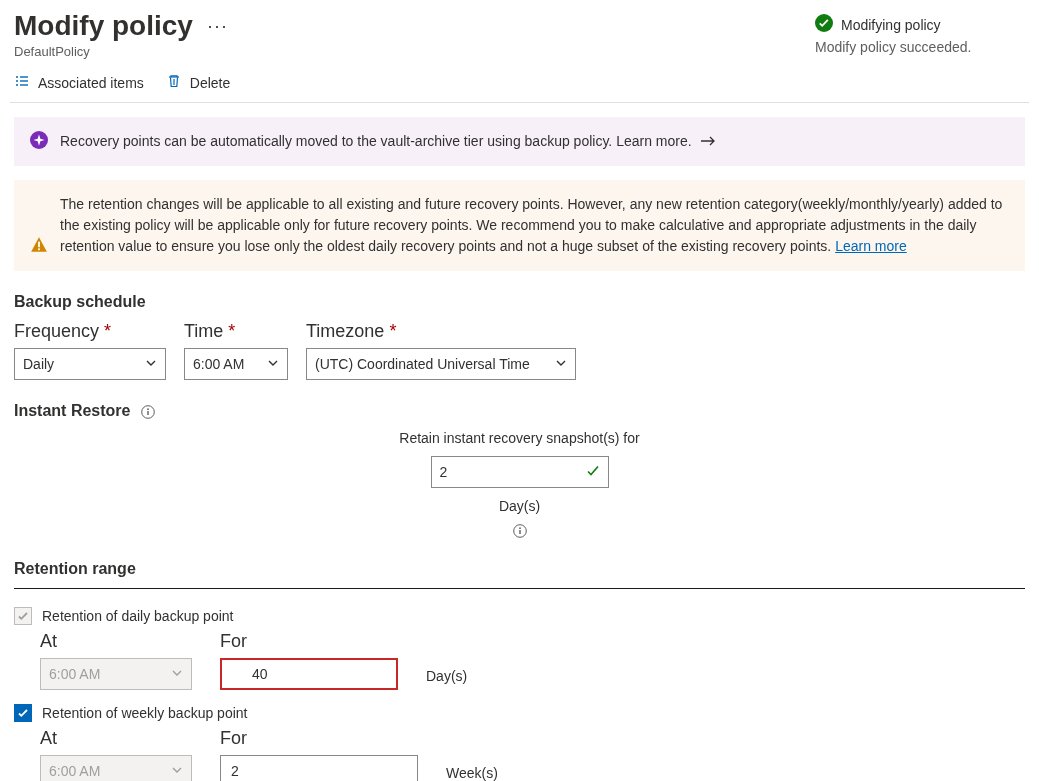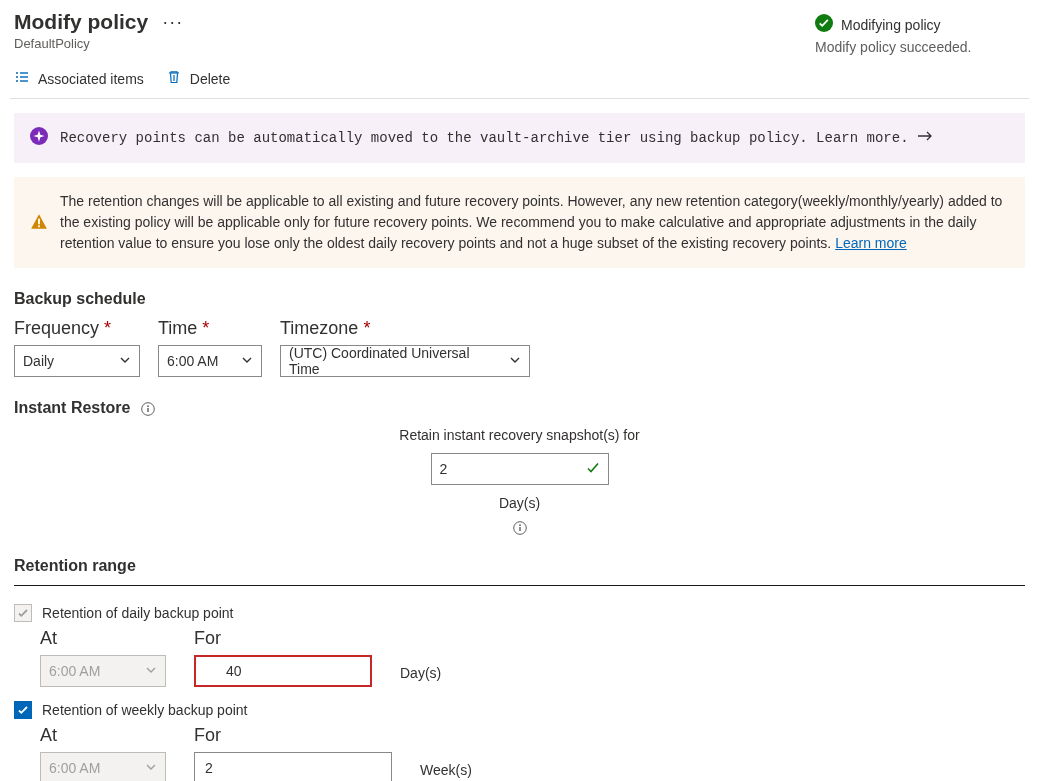--- a/index.html
+++ b/index.html
@@ -19,56 +19,56 @@
   }
   * { box-sizing:border-box; }
   body {
     margin:0; padding:10px 14px 30px 14px;
     font-family:"Segoe UI","Segoe UI Web",Arial,sans-serif;
     font-size:14px; color:var(--text); background:#fff;
   }
   
   .head { display:flex; justify-content:space-between; align-items:flex-start; }
   .head-left .title-row { display:flex; align-items:center; gap:10px; }
-  h1 { font-size:21px; font-weight:600; margin:0; }
+  h1 { font-size:28px; font-weight:600; margin:0; }
   .ellipsis { color:var(--text); font-size:18px; letter-spacing:1px; padding:0 4px; cursor:pointer; }
   .subtitle { color:var(--muted); font-size:13px; margin-top:2px; }
   .toast { text-align:left; min-width:210px; padding-top:4px;}
   .toast-title { display:flex; align-items:center; gap:8px; color:var(--text); font-size:14px;}
   .toast-msg { color:var(--muted); font-size:14px; margin-top:4px; }
   
   .toolbar { display:flex; align-items:center; gap:22px; padding:14px 0 10px 0; }
   .toolbar .tbtn { display:flex; align-items:center; gap:8px; color:var(--text); cursor:pointer; }
   .toolbar .tbtn svg { flex:none;}
   .blue { color:var(--link); }
   .hr { height:1px; background:var(--sep); margin:0 -4px 0 -4px;}
   
   .banner { display:flex; align-items:center; gap:12px; padding:14px 16px; margin:14px 0;}
-  .b-info { background:var(--info-bg);font-family:Liberation Mono, monospace;}
-  .b-warn { background:var(--warn-bg); align-items:center;}
+  .b-info { background:var(--info-bg);}
+  .b-warn { background:var(--warn-bg); align-items:flex-end;}
   .banner-text { color:var(--text); line-height:1.5; }
   .banner-text a { color:var(--link); text-decoration:underline; }
   .arrow-link { display:inline-flex; align-items:center; gap:8px; color:var(--text);}
   
   .section-title { font-weight:600; font-size:16px; margin:22px 0 10px 0;}
   .section-title .info-circle { margin-left:6px;}
   .divider { height:1px; background:#1a1a1a; margin:4px 0 18px 0;}
   .row { display:flex; flex-wrap:wrap; gap:18px; align-items:flex-end; }
   .field {}
   .field-label { display:block; font-size:18px; margin-bottom:6px; color:var(--text);}
   .req::after { content:" *"; color:#a80000; }
   
   .select, .input {
     height:32px; border:1px solid var(--border); background:#fff;
     padding:0 8px; font-size:14px; color:var(--text);
     display:inline-flex; align-items:center; justify-content:space-between;
   }
   .select { position:relative; cursor:pointer;}
   .select .chev { margin-left:8px; flex:none;}
-  .w-sm { width:126px;} .w-time { width:104px;} .w-tz { width:250px;}
+  .w-sm { width:152px;} .w-time { width:104px;} .w-tz { width:270px;}
   .w-num { width:178px;} .w-long { width:198px;}
   .input input { border:none; outline:none; width:100%; height:100%; font-size:14px; background:transparent; color:var(--text);}
   .disabled { background:var(--disabled-bg); border-color:var(--disabled-border); color:#a19f9d; pointer-events:none;}
   .disabled .chev svg path { stroke:#a19f9d;}
   .highlight-box { border:2px solid var(--highlight);padding-left:28px;}
   .check-ico { color:#107c10;}
   .inline { display:flex; align-items:center; gap:10px;flex-direction:column; }
   .info-circle { display:inline-flex; vertical-align:middle;}
 
   

